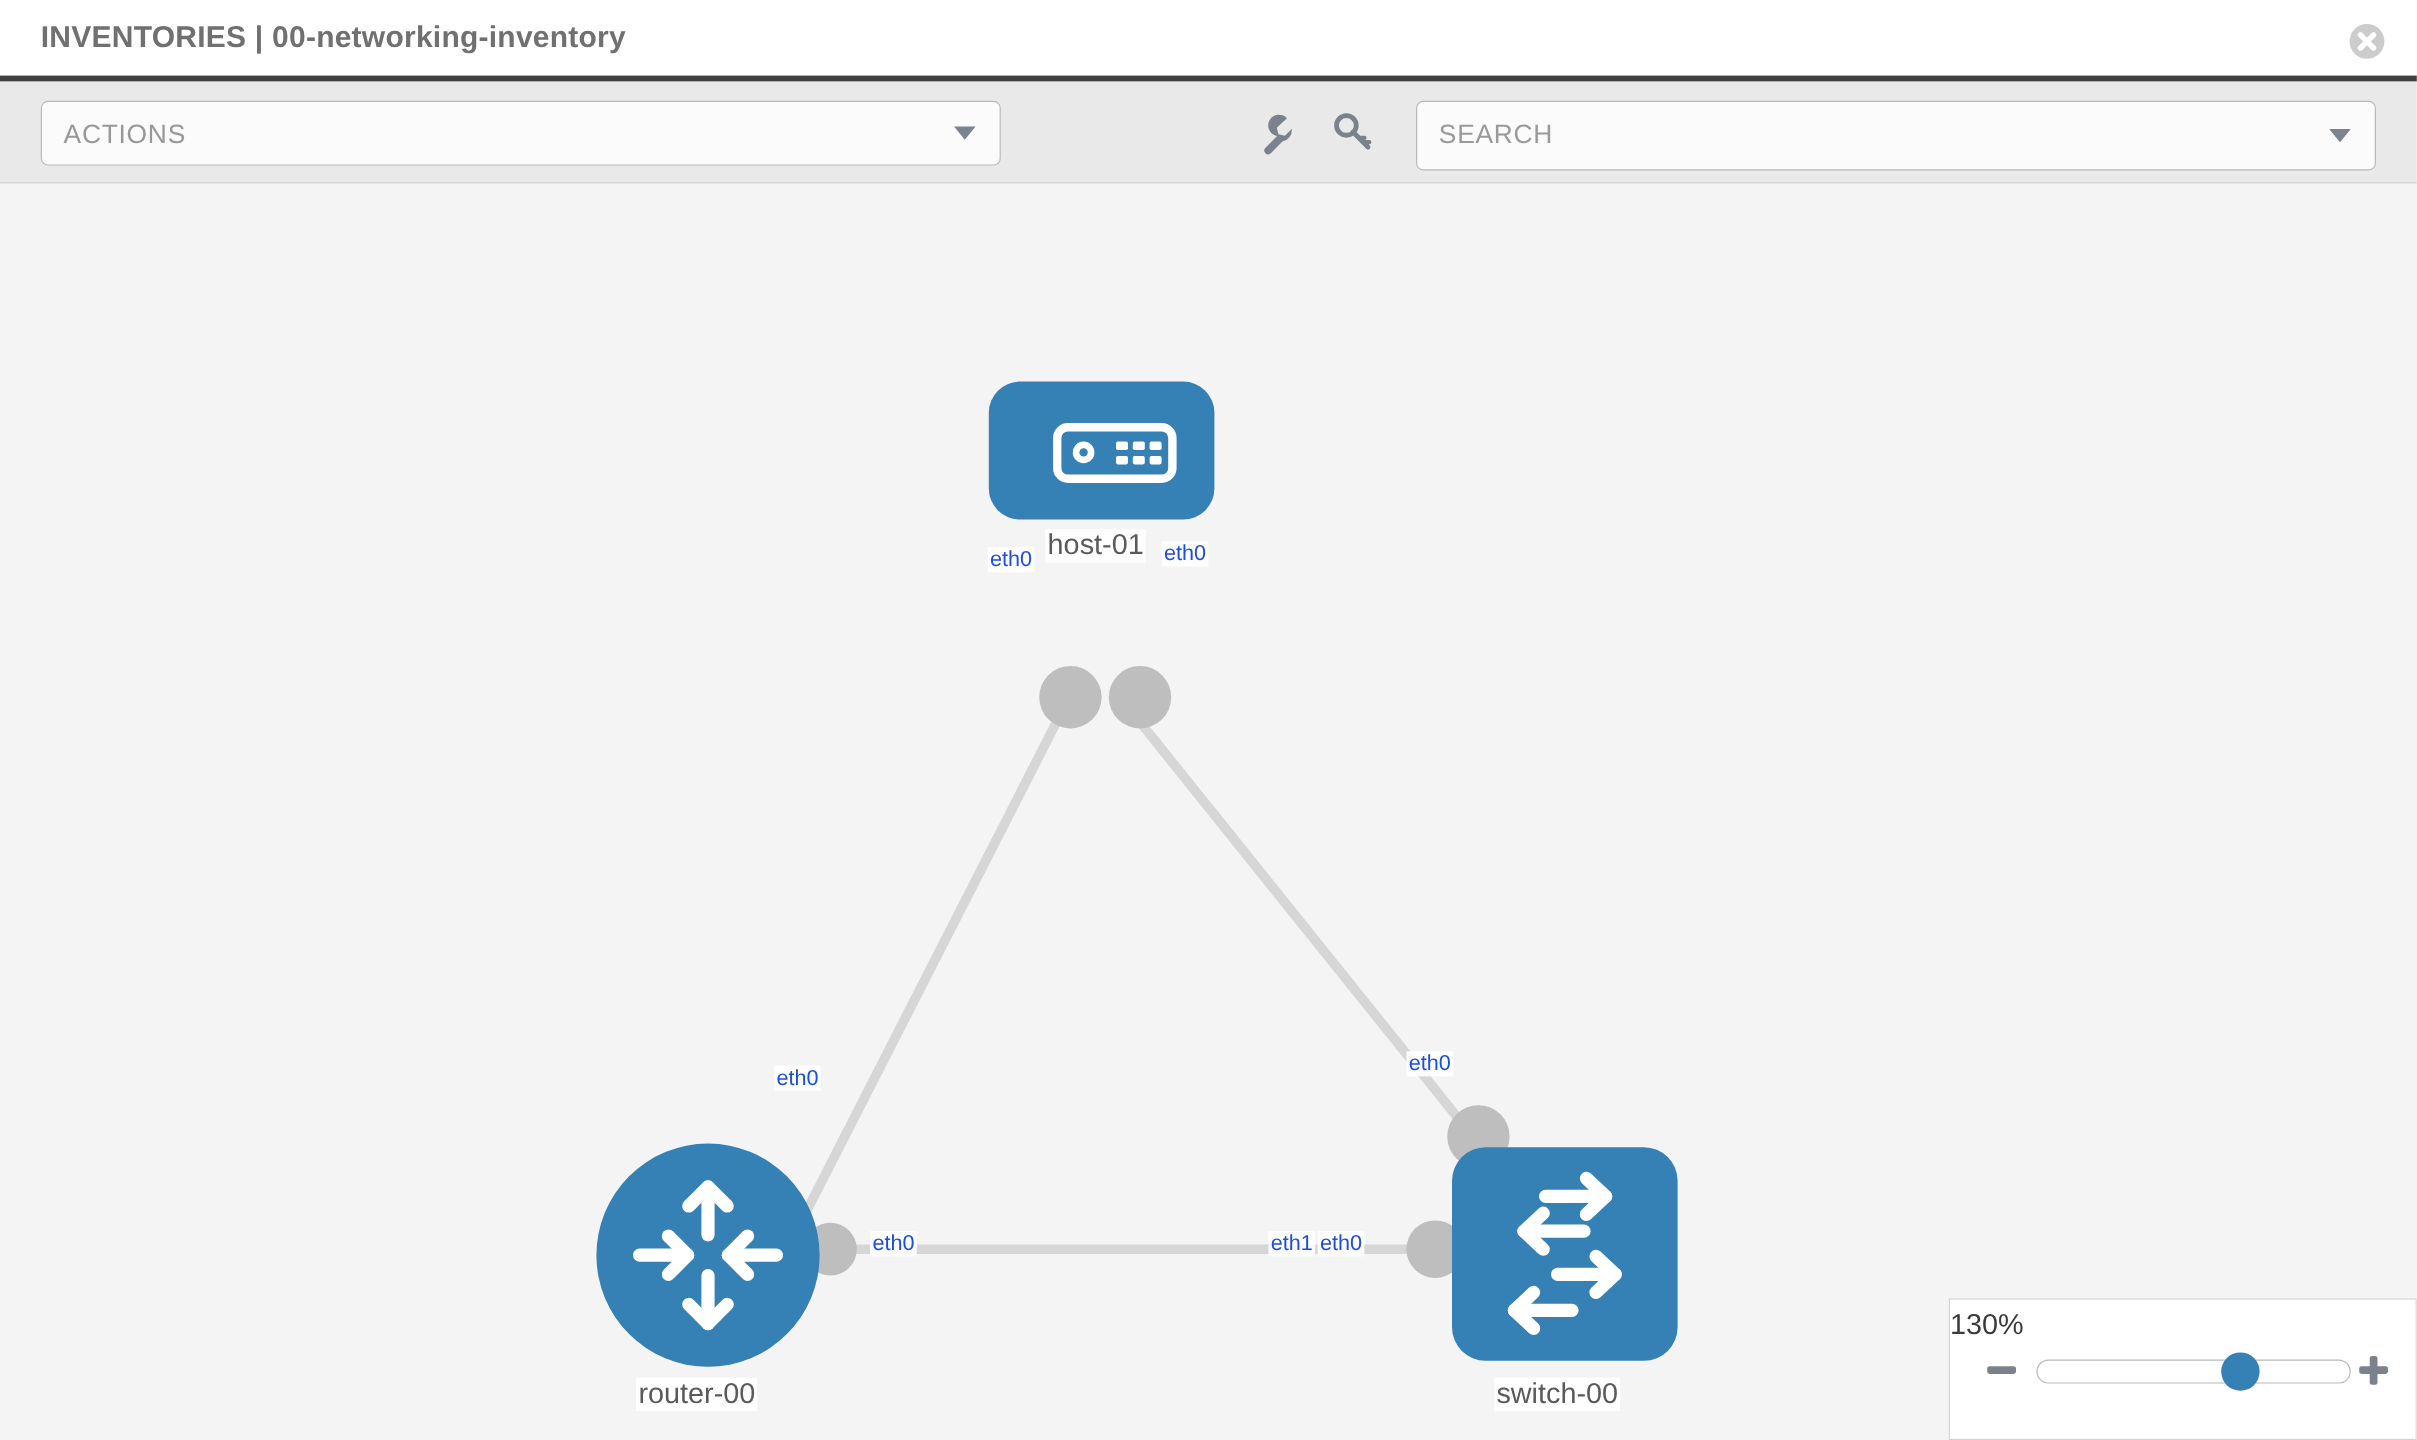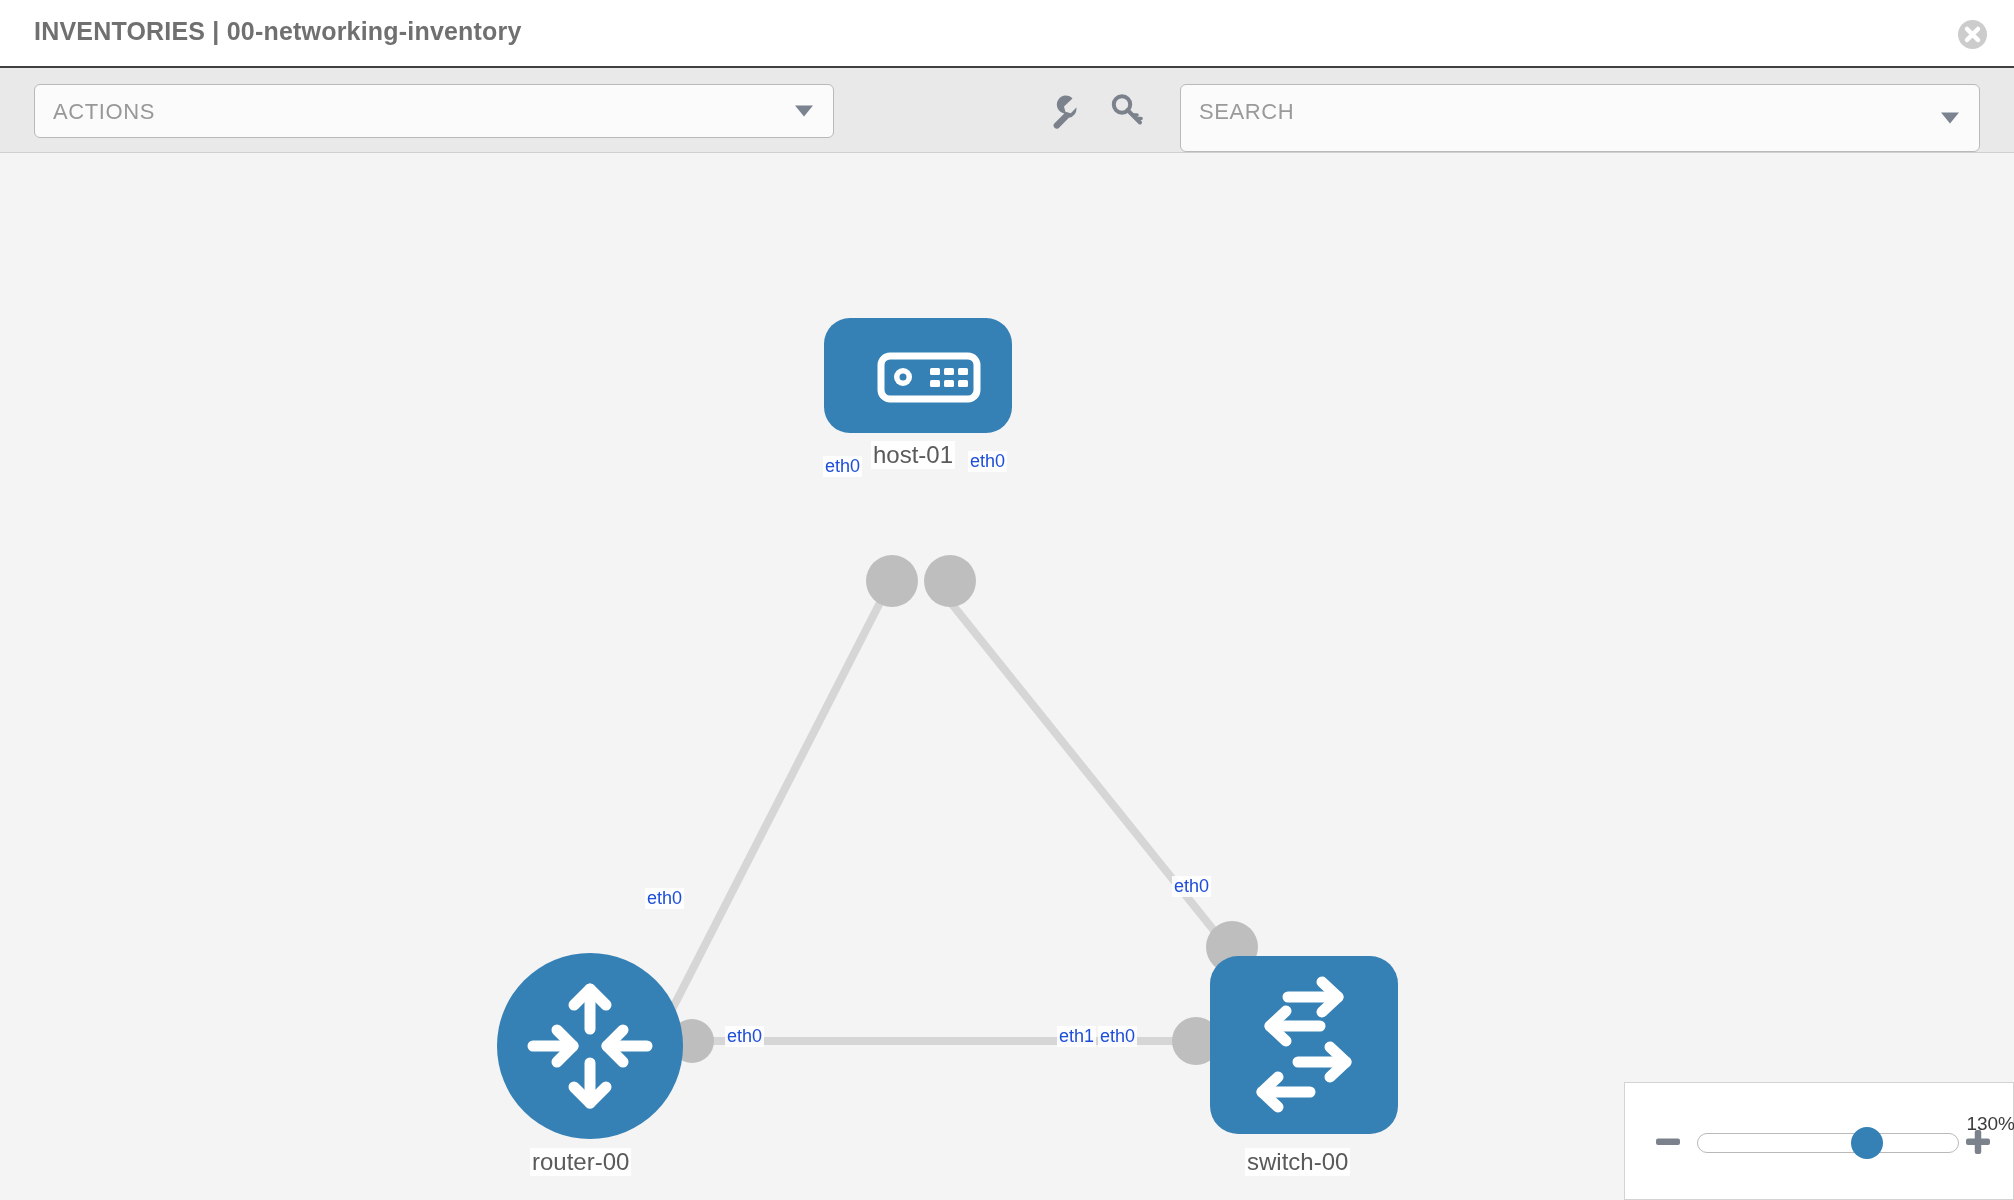--- a/index.html
+++ b/index.html
@@ -8,21 +8,21 @@
     background: #ffffff;
     font-family: "Liberation Sans", sans-serif;
     overflow: hidden;
   }
 
   
   .header {
     position: absolute; left: 0; top: 0;
     width: 2014px; height: 68px;
     background: #ffffff;
-    border-bottom: 2px solid #404040;
+    border-bottom: 5px solid #404040;
   }
   .page-title {
     position: absolute; left: 34px; top: 17px;
     font-size: 25px; font-weight: bold;
     color: #707070; letter-spacing: 0.2px;
     white-space: nowrap;
   }
   .close-btn {
     position: absolute; right: 27px; top: 20px;
     width: 29px; height: 29px; border-radius: 50%;
@@ -61,21 +61,21 @@
     position: absolute; top: 22px;
     width: 42px; height: 42px;
     cursor: pointer;
   }
   .tool-icon svg { display: block; width: 42px; height: 42px; }
   .icon-wrench { left: 1042px; }
   .icon-key    { left: 1106px; }
 
   .search-box {
     position: absolute; left: 1180px; top: 16px;
-    width: 800px; height: 68px;
+    width: 800px; height: 58px;
     background: #fbfbfb;
     border: 1px solid #b9b9b9;
     border-radius: 6px;
   }
   .search-label {
     position: absolute; left: 18px; top: 14px;
     font-size: 22px; color: #9a9a9a; letter-spacing: 0.6px;
   }
 
   
@@ -111,23 +111,23 @@
   }
 
   
   .zoom-panel {
     position: absolute; right: 0; bottom: 0;
     width: 390px; height: 118px;
     background: #ffffff;
     border: 1px solid #d3d3d3;
   }
   .zoom-value {
-    position: absolute; top: 30px; left: 0; width: 390px;
-    text-align: right;
-    font-size: 19px; color: #3b3b3b;
+    position: absolute; top: 8px; left: 0; width: 390px;
+    text-align: left;
+    font-size: 24px; color: #3b3b3b;
   }
   .zoom-minus, .zoom-plus {
     position: absolute; top: 44px;
     width: 30px; height: 30px; cursor: pointer;
   }
   .zoom-minus { left: 28px; }
   .zoom-plus  { right: 20px; }
   .zoom-minus svg, .zoom-plus svg { display: block; width: 30px; height: 30px; }
   .zoom-track {
     position: absolute; left: 72px; top: 50px;

